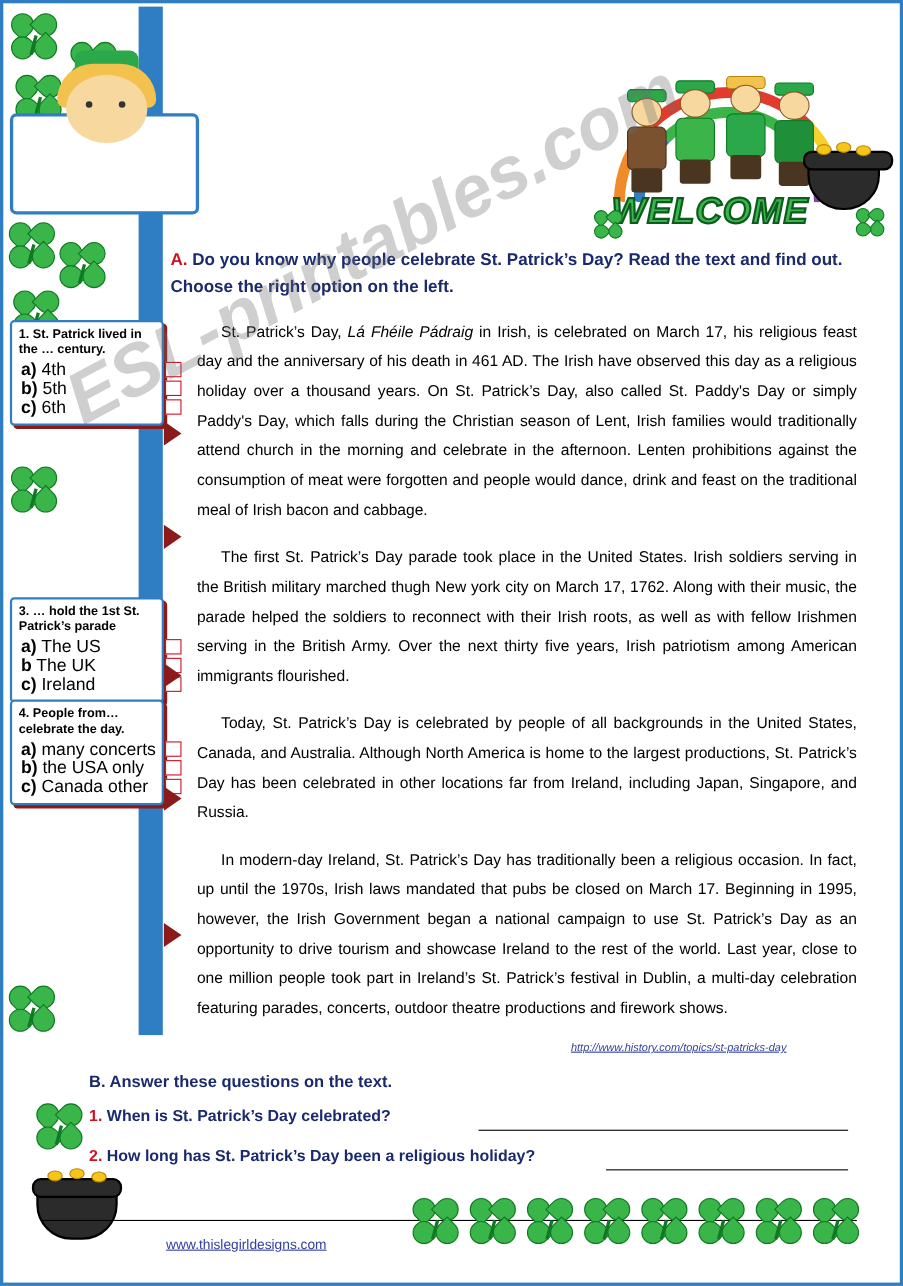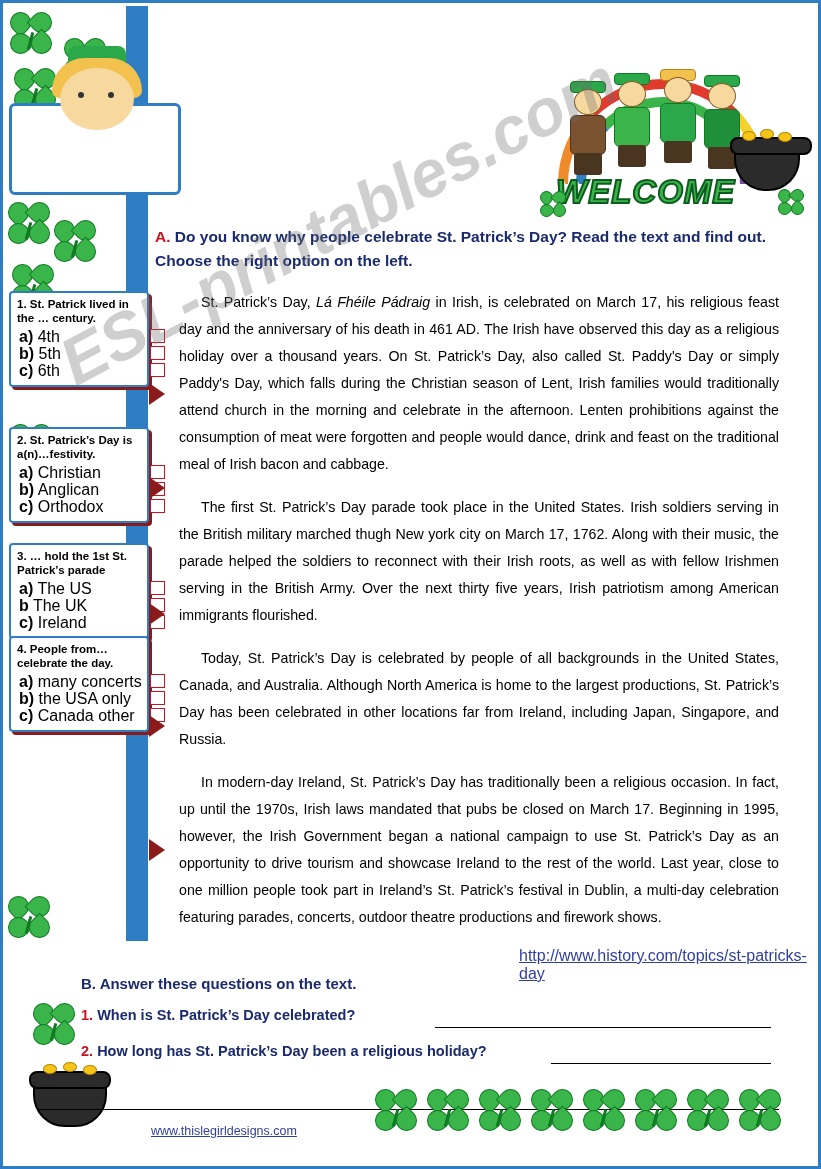--- a/index.html
+++ b/index.html
@@ -152,21 +152,21 @@
 
   
   .body-text {
     position:absolute; left:176px; top:286px; width:600px;
     font-size:14.2px; color:#000; line-height:27px; text-align:justify;
   }
   .body-text p { margin:0 0 16px 0; text-indent:22px; }
   .body-text .ital { font-style:italic; }
   .src-link {
     position:absolute; left:516px; top:944px;
-    font-size:16px; color:#2f3fa0; text-decoration:underline;
+    font-size:10px; color:#2f3fa0; text-decoration:underline;font-style:italic;
   }
 
   
   .qcard {
     position:absolute; left:6px; width:140px;
     background:#fff; border:2px solid #2f7ec4; border-radius:4px;
     box-shadow:3px 3px 0 #8b1a1a;
     padding:4px 4px 6px 6px;
   }
   .qcard .qt {
@@ -357,26 +357,20 @@
   <a class="src-link" href="#">http://www.history.com/topics/st-patricks-day</a>
 
   <div class="qcard" style="top:288px;">
     <div class="qt"><span>1.</span> <span>St. Patrick lived in the … century.</span></div>
     <div class="opt"><b>a)</b> <span>4th</span><span class="chk"></span></div>
     <div class="opt"><b>b)</b> <span>5th</span><span class="chk"></span></div>
     <div class="opt"><b>c)</b> <span>6th</span><span class="chk"></span></div>
   </div>
   <div class="card-arrow" style="left:146px;top:380px;"></div>
 
-  <div class="qcard" style="top:424px;">
-    <div class="qt"><span>2.</span> <span>St. Patrick’s Day is a(n)…festivity.</span></div>
-    <div class="opt"><b>a)</b> <span>Christian</span><span class="chk"></span></div>
-    <div class="opt"><b>b)</b> <span>Anglican</span><span class="chk"></span></div>
-    <div class="opt"><b>c)</b> <span>Orthodox</span><span class="chk"></span></div>
-  </div>
   <div class="card-arrow" style="left:146px;top:474px;"></div>
 
   <div class="qcard" style="top:540px;">
     <div class="qt"><span>3.</span> <span>… hold the 1st St. Patrick’s parade</span></div>
     <div class="opt"><b>a)</b> <span>The US</span><span class="chk"></span></div>
     <div class="opt"><b>b</b> <span>The UK</span><span class="chk"></span></div>
     <div class="opt"><b>c)</b> <span>Ireland</span><span class="chk"></span></div>
   </div>
   <div class="card-arrow" style="left:146px;top:600px;"></div>
 

